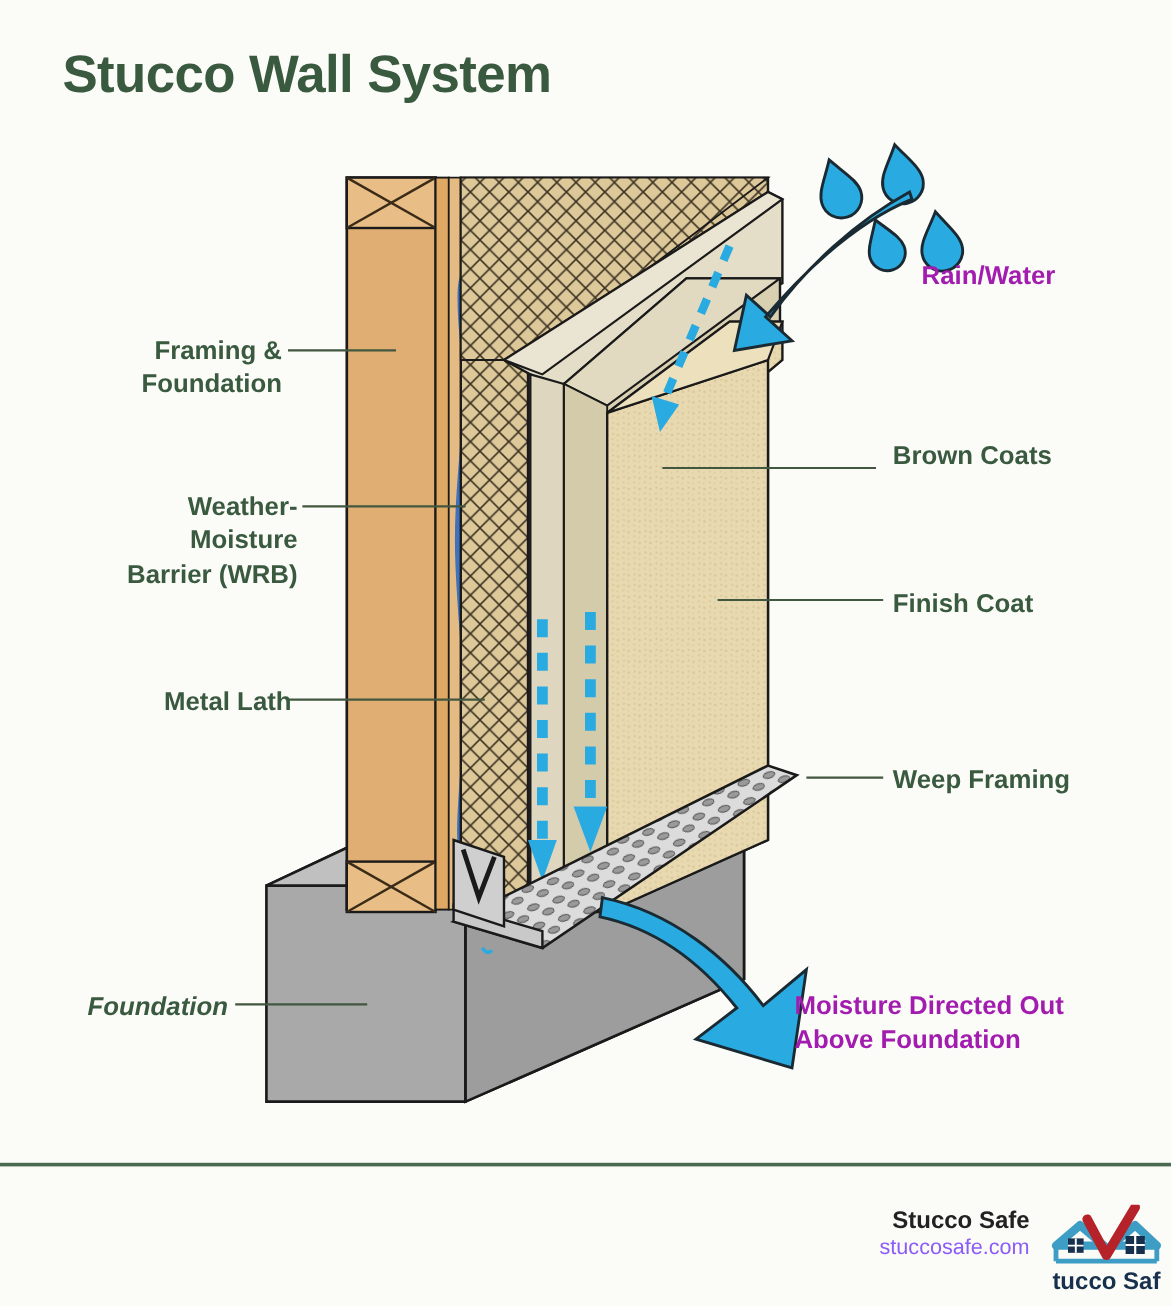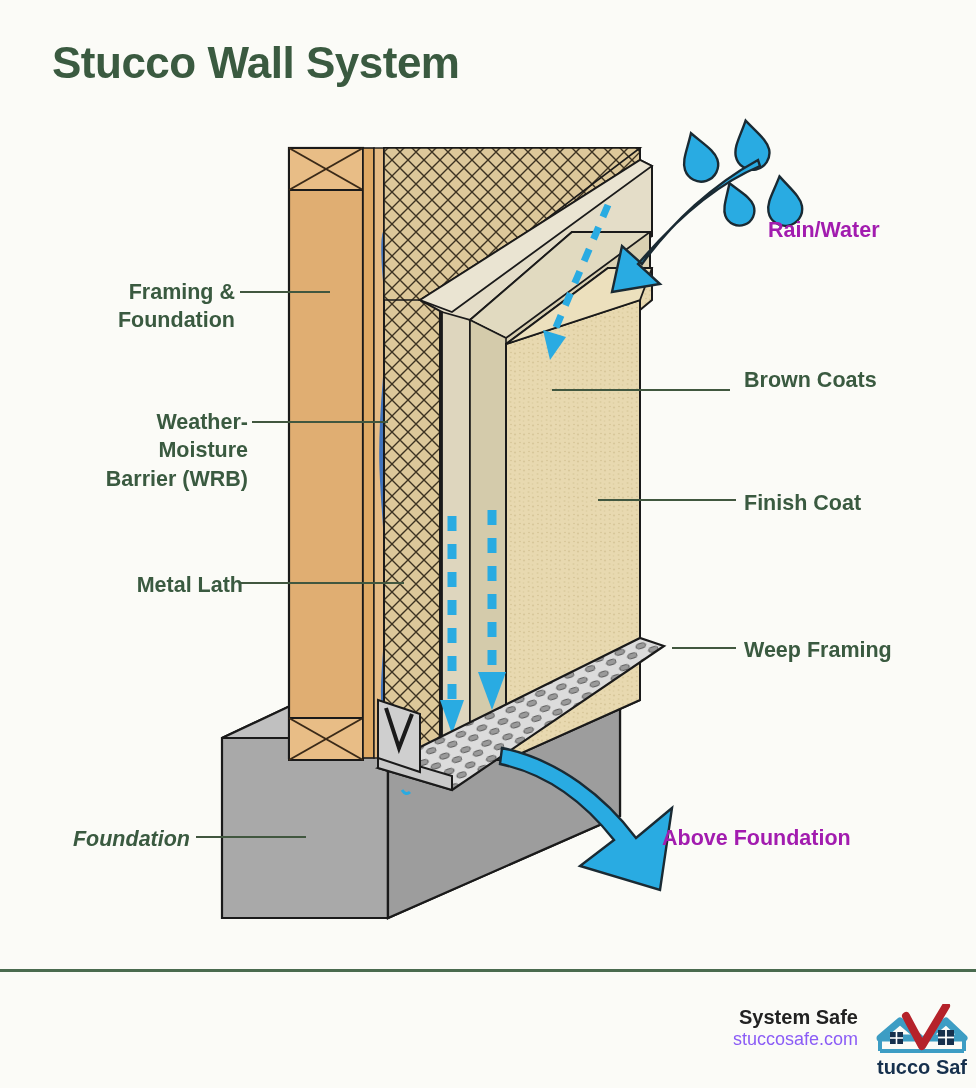--- a/index.html
+++ b/index.html
@@ -197,27 +197,28 @@
 
   <div class="lbl" style="left:744px;top:489px;width:226px;">
     <div>Finish Coat</div>
   </div>
 
   <div class="lbl" style="left:744px;top:636px;width:226px;">
     <div>Weep Framing</div>
   </div>
 
   <div class="lbl blue" style="left:662px;top:824px;width:310px;">
+    <div>Moisture Directed Out</div>
     <div>Above Foundation</div>
   </div>
 
   <div class="footer-line"></div>
 
   <div class="footer">
-    <div class="brand">System Safe</div>
+    <div class="brand">Stucco Safe</div>
     <div class="site">stuccosafe.com</div>
   </div>
 
   <svg class="logo" viewBox="0 0 100 78">
     <polygon points="8,34 28,17 48,34" fill="none" stroke="#3d9dc4" stroke-width="7" stroke-linejoin="round"></polygon>
     <polygon points="54,34 74,17 92,34" fill="none" stroke="#3d9dc4" stroke-width="7" stroke-linejoin="round"></polygon>
     <line x1="8" y1="47" x2="92" y2="47" stroke="#3d9dc4" stroke-width="4"></line>
     <line x1="8" y1="34" x2="8" y2="47" stroke="#3d9dc4" stroke-width="4"></line>
     <line x1="92" y1="34" x2="92" y2="47" stroke="#3d9dc4" stroke-width="4"></line>
     <rect x="18" y="28" width="13" height="12" fill="#16304d"></rect>

